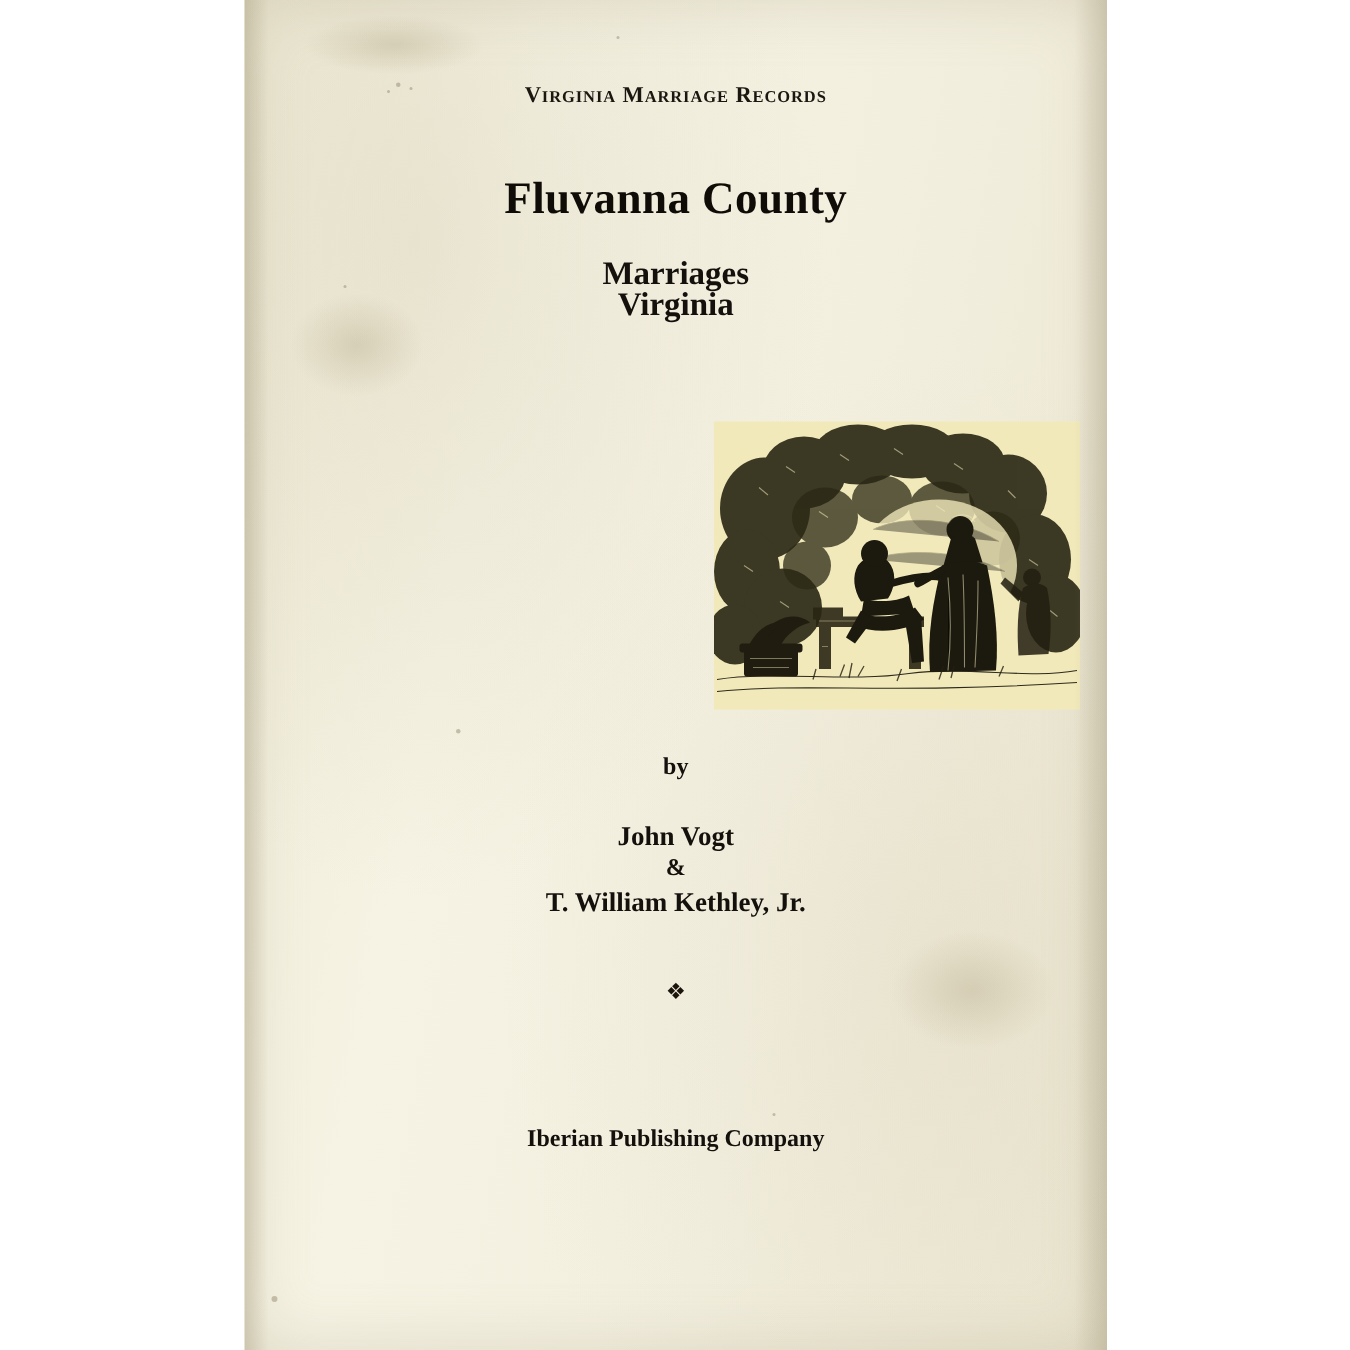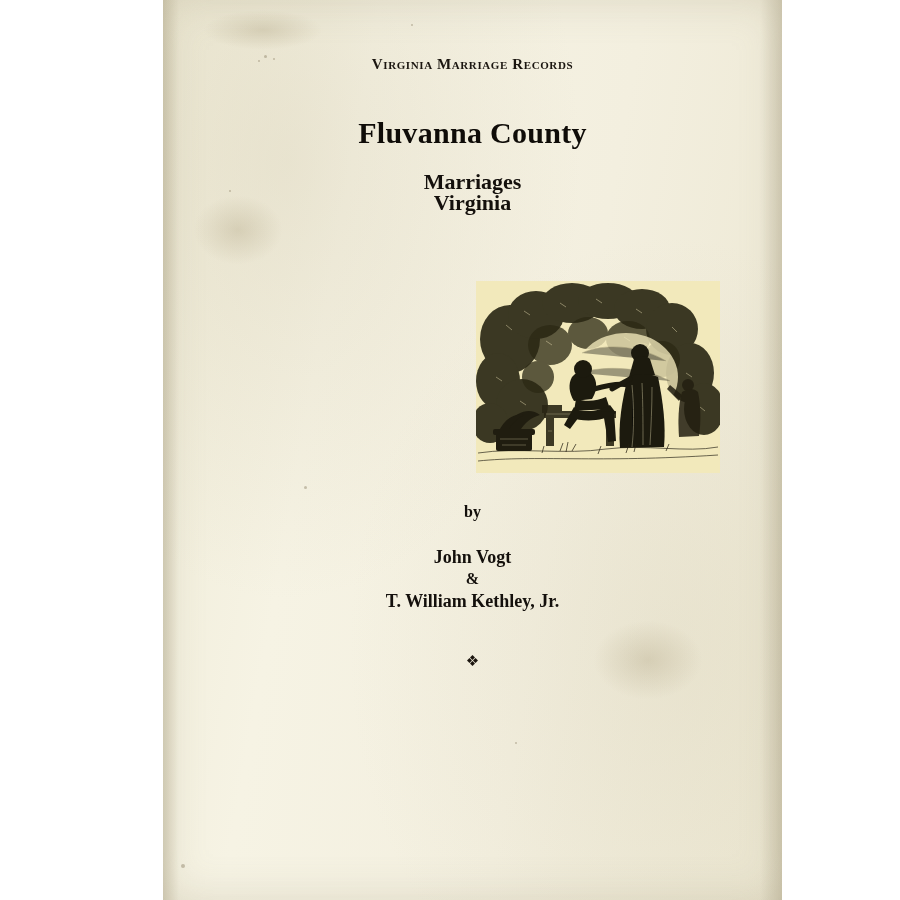--- a/index.html
+++ b/index.html
@@ -27,21 +27,20 @@
     left: 163px;
     top: 0px;
     width: 575px;
     height: 900px;
     background: #f4f1e0;
     background-image:
       radial-gradient(ellipse at 20% 18%, rgba(205,196,168,0.30) 0%, rgba(205,196,168,0) 42%),
       radial-gradient(ellipse at 82% 72%, rgba(206,198,170,0.22) 0%, rgba(206,198,170,0) 45%),
       linear-gradient(100deg, #efebd7 0%, #f6f3e4 28%, #f3efdf 62%, #ece7d2 100%);
     box-shadow: inset 0 0 42px rgba(170,160,128,0.30);
-    padding-left: 44px;
   }
 
   
   #cover::before {
     content: "";
     position: absolute;
     left: 0; top: 0; bottom: 0;
     width: 16px;
     background: linear-gradient(90deg, rgba(160,150,120,0.35), rgba(160,150,120,0));
     pointer-events: none;
@@ -290,16 +289,17 @@
     <div class="center-col" id="by-line">by</div>
 
     <div class="center-col" id="author-1">John Vogt</div>
 
     <div class="center-col" id="amp">&amp;</div>
 
     <div class="center-col" id="author-2">T. William Kethley, Jr.</div>
 
     <div class="center-col" id="ornament">❖</div>
 
+    <div class="center-col" id="publisher">Iberian Publishing Company</div>
 
 
   </div>
 </div>
 
 </body></html>

